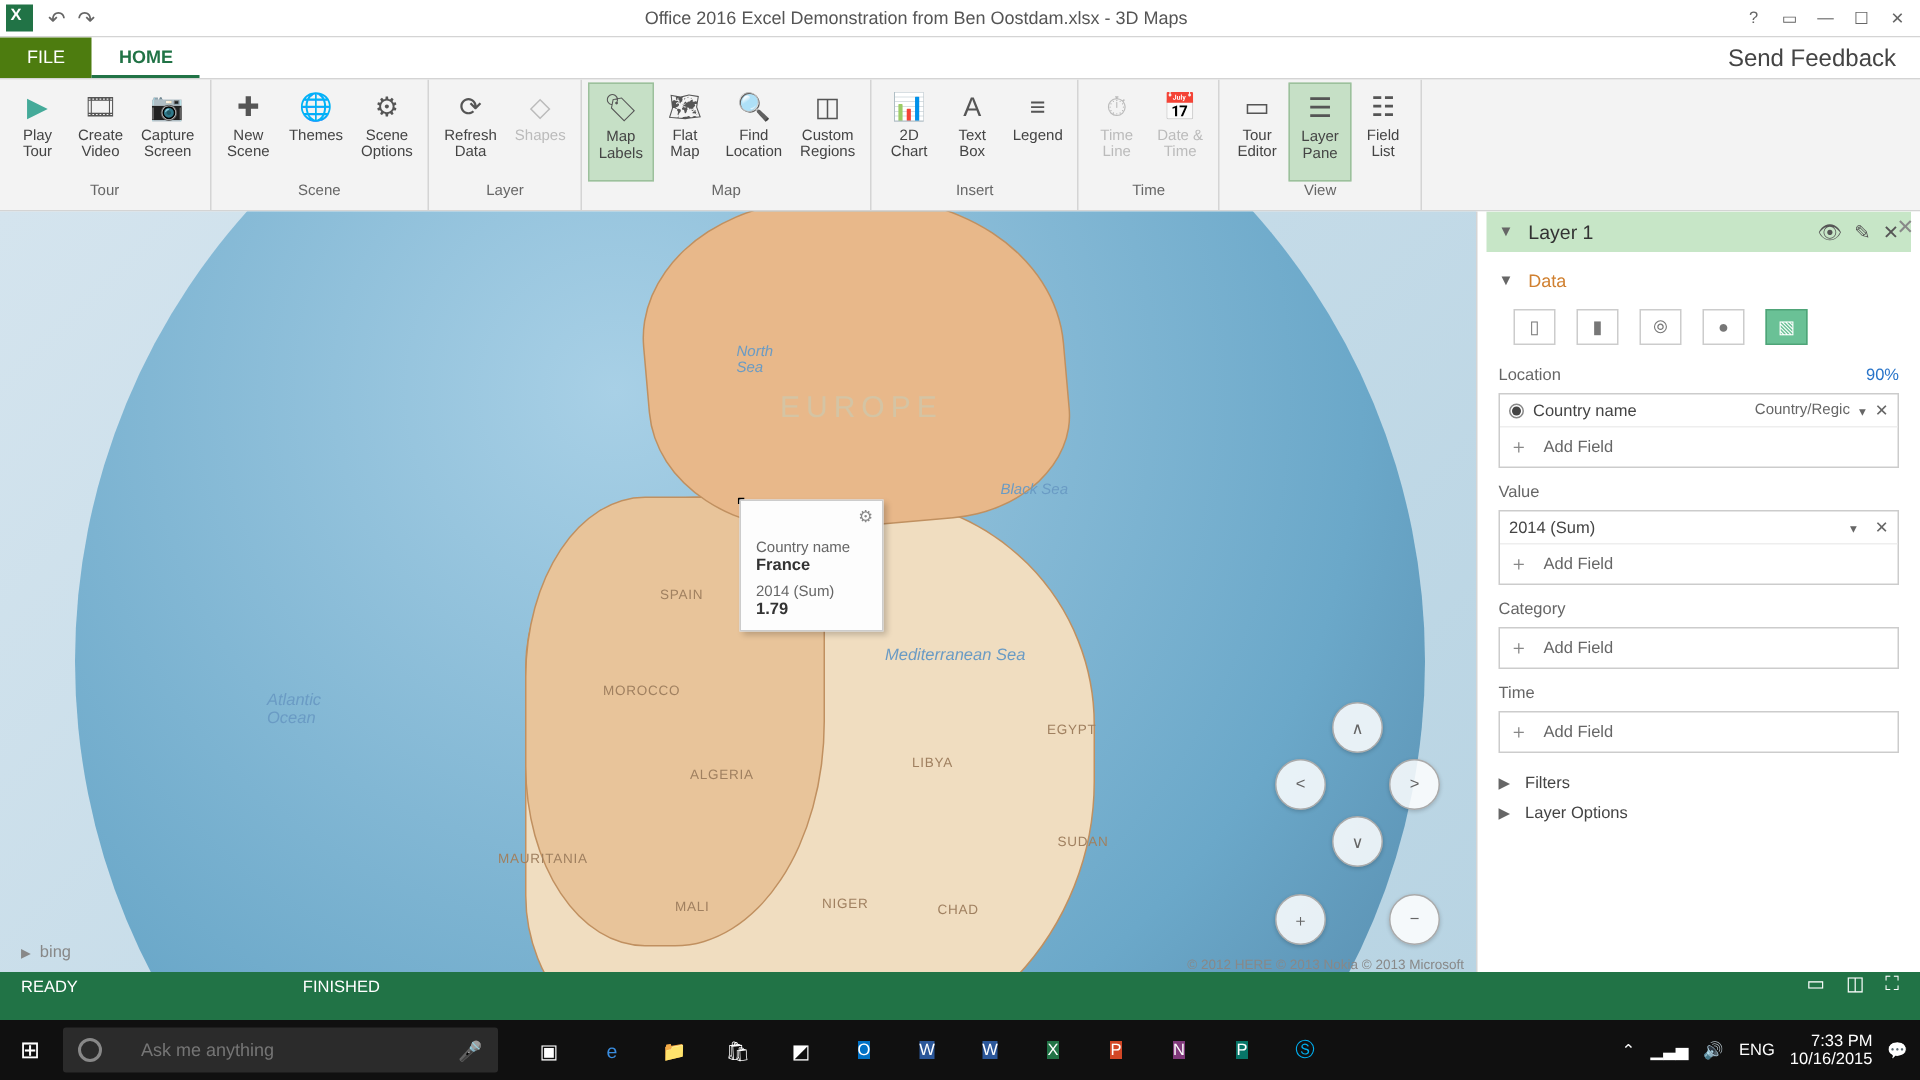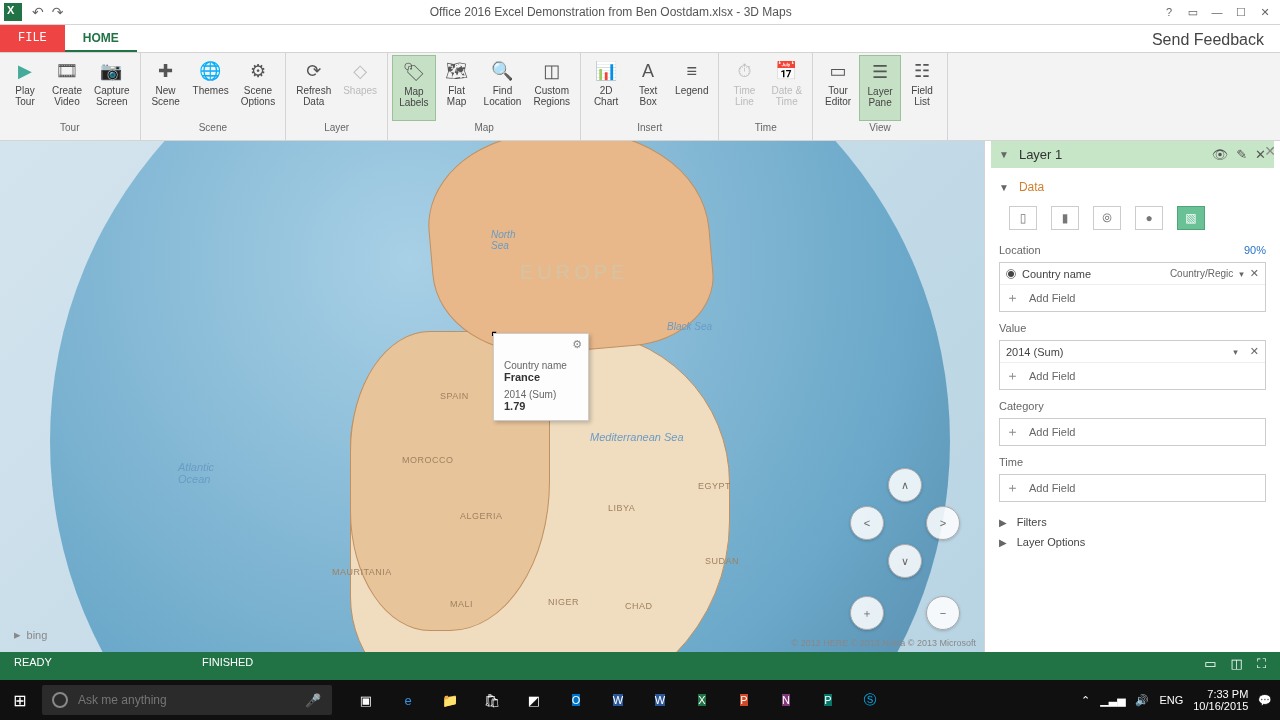--- a/index.html
+++ b/index.html
@@ -7,21 +7,21 @@
 .titlebar { height:25px; background:#fff; display:flex; align-items:center; border-bottom:1px solid #d4d4d4; }
 .titlebar .xl-icon { width:18px; height:18px; background:#217346; margin-left:4px; position:relative; }
 .titlebar .xl-icon::after { content:"X"; color:#fff; font-weight:bold; position:absolute; left:3px; top:1px; font-size:11px;}
 .qat { display:flex; gap:8px; margin-left:10px; }
 .qat span { color:#666; cursor:pointer; font-size:14px; }
 .title-text { flex:1; text-align:center; color:#555; font-size:12px; }
 .win-controls { display:flex; gap:2px; margin-right:4px; }
 .win-btn { width:22px; height:18px; display:flex; align-items:center; justify-content:center; color:#666; cursor:pointer; }
 .tabs { height:28px; background:#fff; display:flex; border-bottom:1px solid #d4d4d4; position:relative;}
 .tab { padding:6px 18px; font-size:12px; cursor:pointer; }
-.tab.file { background:#ef4444; color:#fff;font-family:Liberation Mono, monospace; }
+.tab.file { background:#4d7c0f; color:#fff; }
 .tab.home { color:#217346; border-bottom:2px solid #217346;font-weight:bold; }
 .feedback { margin-left:auto; margin-right:10px; padding:6px; color:#444; font-size:16px; }
 .ribbon { height:88px; background:#f3f3f3; border-bottom:1px solid #d4d4d4; display:flex; }
 .rgroup { display:flex; flex-direction:column; border-right:1px solid #d4d4d4; padding:2px 4px; }
 .rbtns { display:flex; height:66px; }
 .rbtn { display:flex; flex-direction:column; align-items:center; justify-content:flex-start; padding:4px 6px; cursor:pointer; min-width:42px; }
 .rbtn.active { background:#c6e0c6; border:1px solid #9cc09c; }
 .rbtn .ico { width:24px; height:24px; margin-bottom:2px; display:flex; align-items:center; justify-content:center; font-size:18px; color:#555;}
 .rbtn .lbl { font-size:10px; text-align:center; line-height:11px; color:#444; }
 .rbtn.dim .lbl, .rbtn.dim .ico { color:#bbb; }
@@ -66,27 +66,27 @@
 .fld-row { display:flex; align-items:center; padding:4px 6px; border-bottom:1px solid #eee; gap:6px; font-size:11px; color:#444;}
 .fld-row:last-child { border-bottom:none;}
 .fld-row .radio { width:10px; height:10px; border:1px solid #888; border-radius:50%; position:relative;}
 .fld-row .radio.on::after { content:""; position:absolute; left:1px; top:1px; width:6px; height:6px; border-radius:50%; background:#444;}
 .fld-row .nm { flex:1; }
 .fld-row .typ { color:#666; font-size:10px;}
 .fld-row .drop { color:#666; font-size:9px; cursor:pointer;}
 .fld-row .del { color:#666; cursor:pointer; font-size:11px;}
 .fld-row.add { color:#666;}
 .fld-row.add .plus { font-size:13px; color:#888; margin-right:4px;}
-.statusbar { position:absolute; left:0; right:0; bottom:40px; height:28px; background:#217346; color:#fff; display:flex; align-items:flex-start; padding:4px 14px; font-size:11px;}
+.statusbar { position:absolute; left:0; right:0; bottom:40px; height:28px; background:#217346; color:#fff; display:flex; align-items:flex-end; padding:16px 14px; font-size:11px;}
 .statusbar .st2 { margin-left:150px;}
 .statusbar .right-icons { margin-left:auto; display:flex; gap:14px;}
 .statusbar .right-icons span { cursor:pointer; font-size:13px;}
 .taskbar { position:absolute; left:0; right:0; bottom:0; height:40px; background:#101010; display:flex; align-items:center; }
 .start { width:40px; height:40px; display:flex; align-items:center; justify-content:center; color:#fff; font-size:16px; cursor:pointer;}
-.search { flex:0 0 290px; height:30px; background:#2b2b2b; border-radius:2px; margin-left:2px; display:flex; align-items:center; padding:0 10px; gap:10px;}
+.search { flex:0 0 290px; height:30px; background:#2b2b2b; border-radius:2px; margin-left:2px; display:flex; align-items:center; padding:0 10px; gap:26px;}
 .search .circ { width:16px; height:16px; border:2px solid #888; border-radius:50%;}
 .search input { flex:1; background:transparent; border:none; color:#ccc; font-size:12px; outline:none;}
 .search .mic { color:#888; font-size:13px;}
 .tb-icons { display:flex; margin-left:14px; gap:2px;}
 .tb-icon { width:40px; height:40px; display:flex; align-items:center; justify-content:center; color:#fff; font-size:13px; cursor:pointer;}
 .tray { margin-left:auto; display:flex; align-items:center; gap:10px; color:#fff; font-size:10px; padding-right:8px;}
 .tray .time { text-align:right; line-height:12px;}
 </style>
 </head>
 <body>

